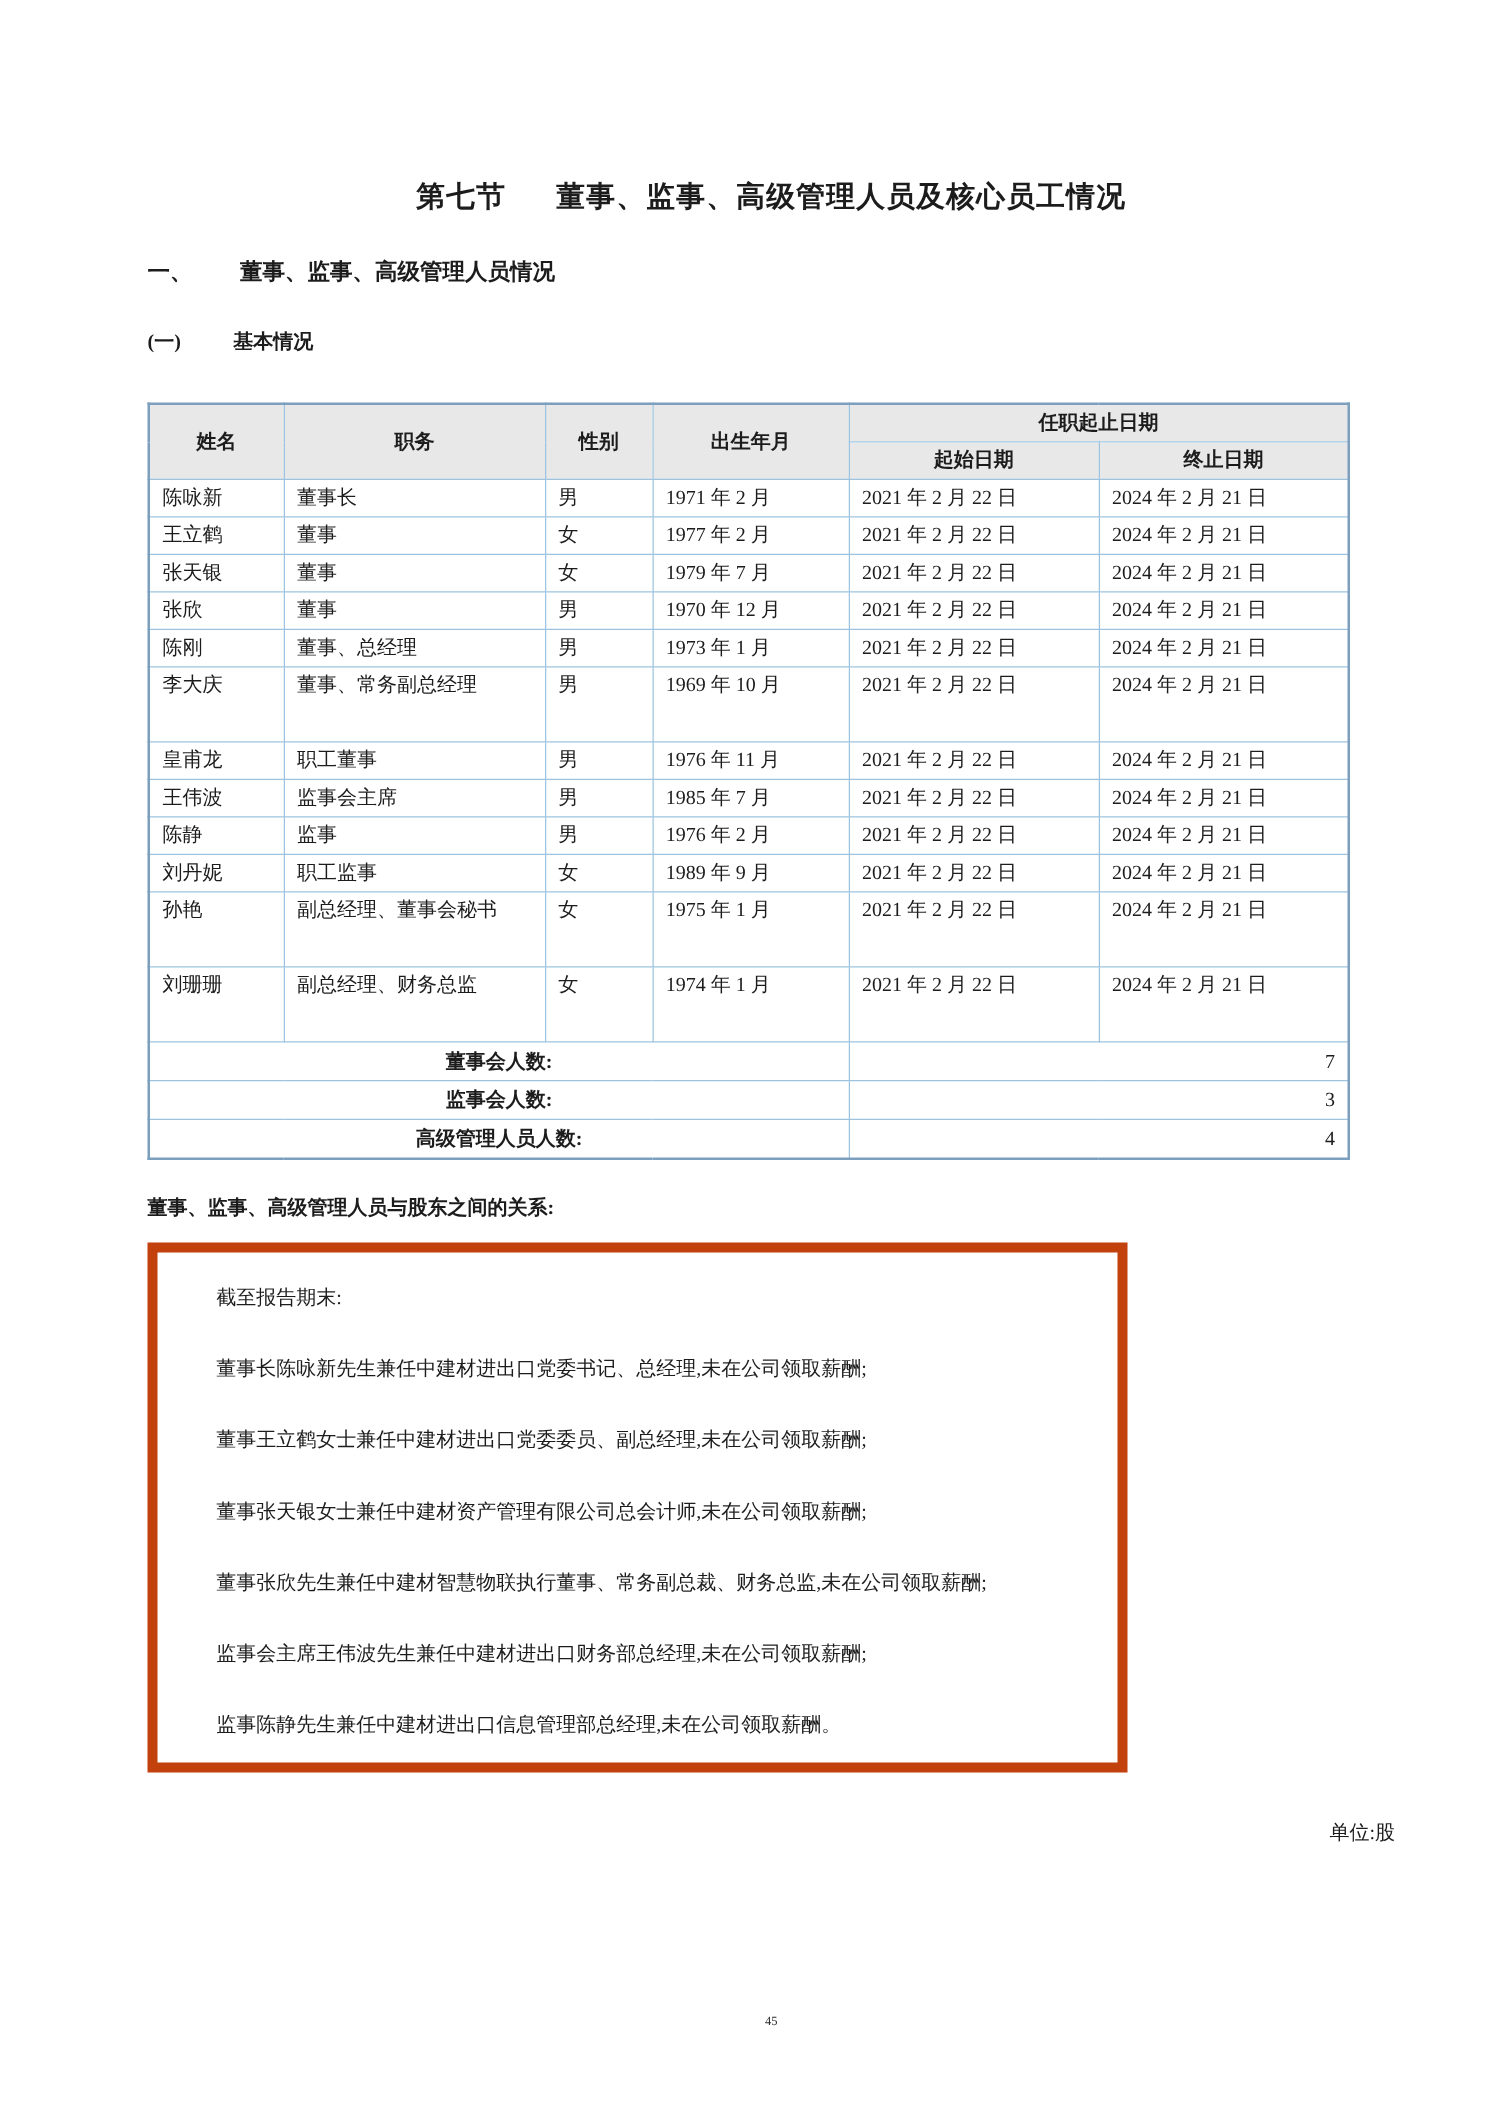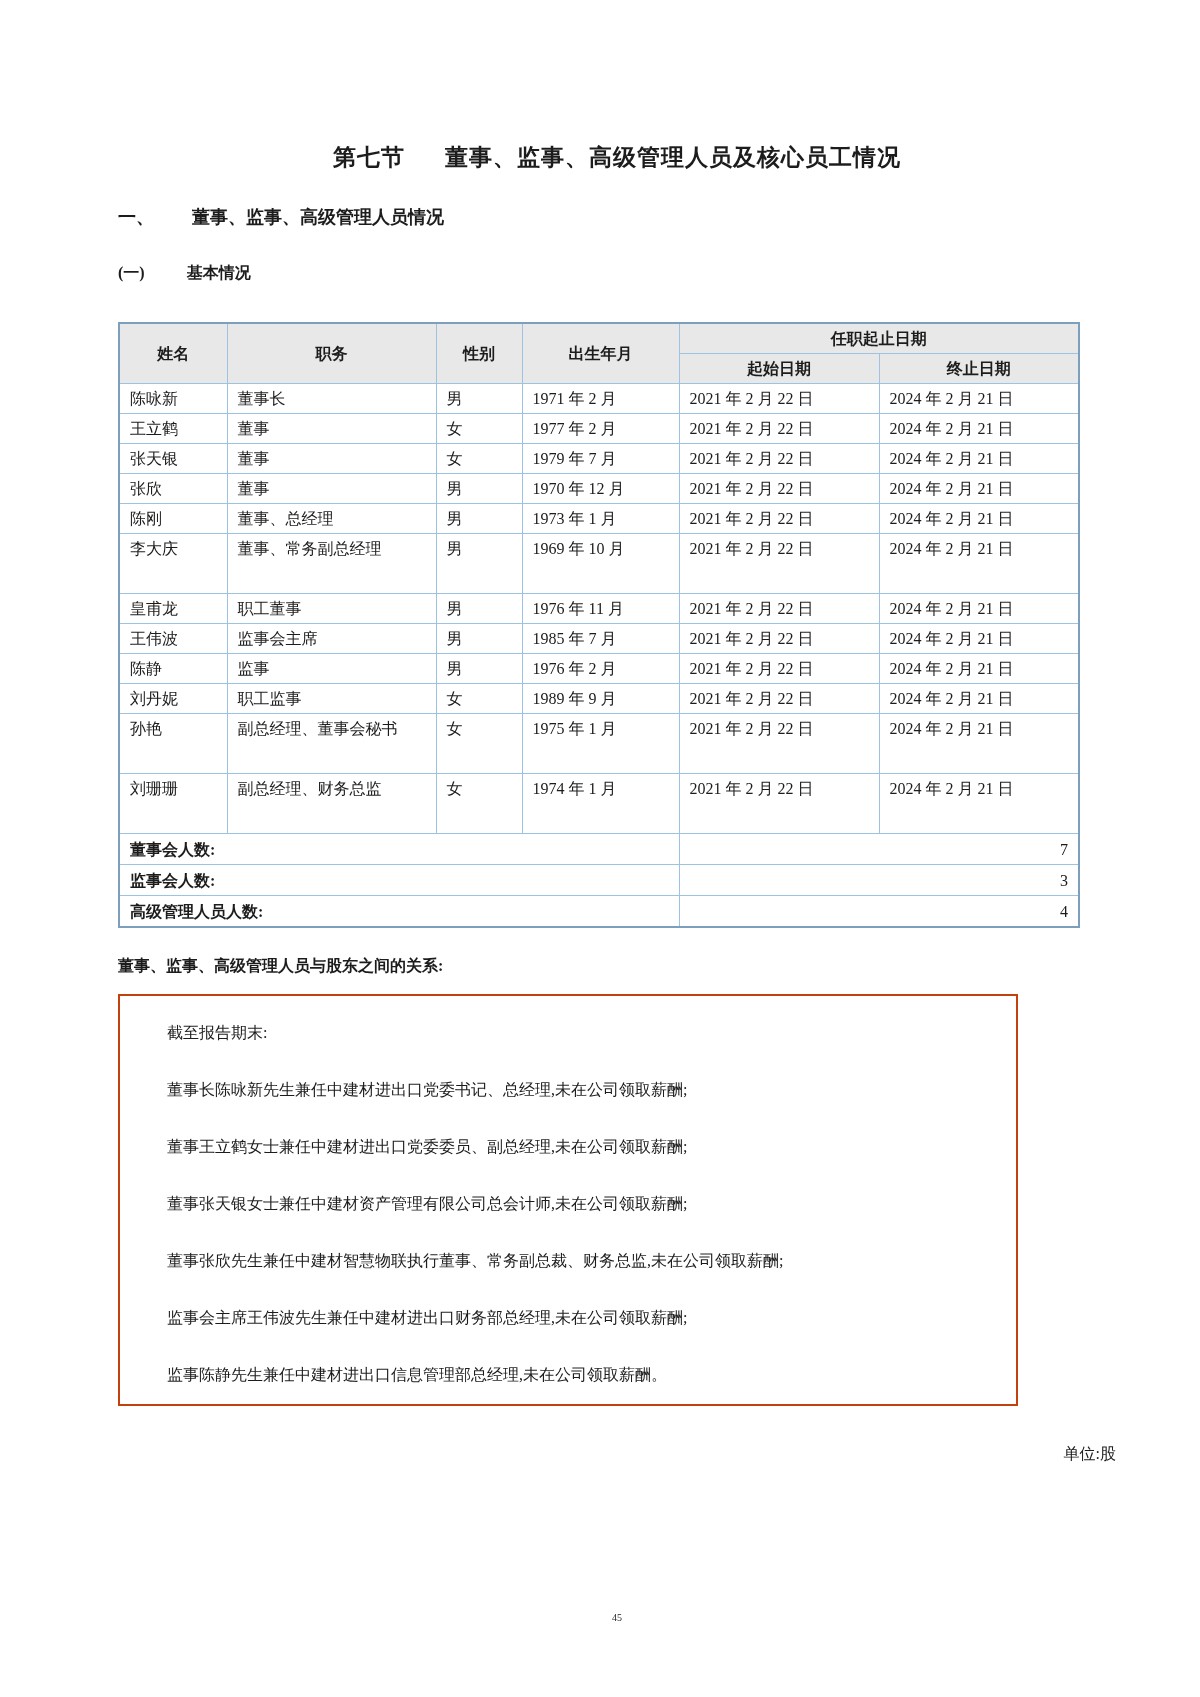--- a/index.html
+++ b/index.html
@@ -58,32 +58,32 @@
     font-weight:bold;
     text-align:center;
     vertical-align:middle;
     height:28px;
   }
   table.mgmt tbody tr.r1{height:30px;}
   table.mgmt tbody tr.r2{height:60px;}
   td.c-birth{padding-left:14px;}
   td.c-start,td.c-end{padding-left:16px;}
   tr.sum td{height:30px;vertical-align:middle;}
-  td.sum-label{font-weight:bold;}
+  td.sum-label{font-weight:bold;text-align:center;}
   td.sum-value{text-align:right;padding-right:18px;}
 
   .rel-heading{
     margin-top:28px;
     font-size:16px;
     font-weight:bold;
   }
   .rel-box{
     margin-top:17px;
-    width:900px;
-    border:2px solid #c2410c;
+    width:784px;
+    border:8px solid #c2410c;
     padding:22px 15px 14px 15px;
     box-sizing:border-box;
     font-size:16px;
   }
   .rel-box p{
     margin:0 0 27px 0;
     line-height:30px;
     text-indent:2em;
   }
   .rel-box p:last-child{margin-bottom:0;}

